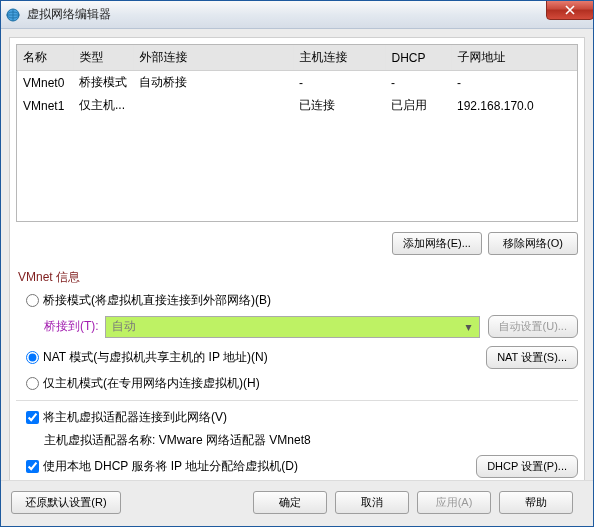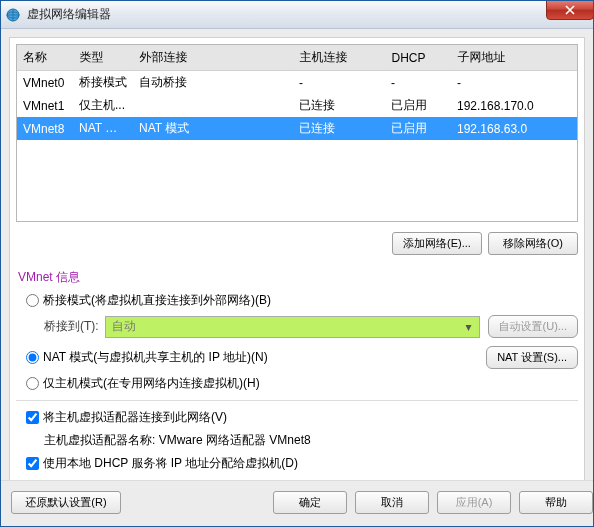--- a/index.html
+++ b/index.html
@@ -97,21 +97,21 @@
     border-radius: 3px;
     cursor: pointer;
   }
   button.win:disabled {
     color: #9a9a9a;
     cursor: default;
   }
   button.win.small { min-width: 80px; border-radius: 6px; }
   .group-title {
     margin: 14px 0 4px 2px;
-    color: #a21caf;
+    color: #7f1d1d;
   }
   .radio-row, .check-row, .label-row {
     display: flex;
     align-items: center;
     margin: 6px 0 6px 10px;
     gap: 0;
   }
   .indent { margin-left: 28px; }
   .combo {
     flex: 1;
@@ -146,21 +146,21 @@
     padding: 2px 6px;
     height: 22px;
     display: flex; align-items: center;
     font-family: Tahoma, sans-serif;
     letter-spacing: 1px;
     min-width: 130px;
   }
   .bottom-bar {
     position: absolute;
     left: 0; right: 0; bottom: 0;
-    padding: 10px 0 12px 10px;
+    padding: 10px 20px 12px 10px;
     display: flex;
     align-items: center;
     background: #ececec;
     border-top: 1px solid #dcdcdc;
   }
   .bottom-bar .spacer { flex: 1; }
   .bottom-bar button.win { min-width: 74px; }
   hr.sep {
     border: none;
     border-top: 1px solid #ddd;
@@ -219,45 +219,37 @@
             <td>-</td>
           </tr>
           <tr>
             <td>VMnet1</td>
             <td>仅主机...</td>
             <td></td>
             <td>已连接</td>
             <td>已启用</td>
             <td>192.168.170.0</td>
           </tr>
-          <tr class="selected">
-            <td>VMnet8</td>
-            <td>NAT 模式</td>
-            <td>NAT 模式</td>
-            <td>已连接</td>
-            <td>已启用</td>
-            <td>192.168.63.0</td>
-          </tr>
         </tbody>
     </table>
   </div>
 
   <div class="btn-row">
     <button class="win">添加网络(E)...</button>
     <button class="win">移除网络(O)</button>
   </div>
 
   <div class="group-title">VMnet 信息</div>
 
   <div class="radio-row">
     <input type="radio" name="mode" style="">
     <span>桥接模式(将虚拟机直接连接到外部网络)(B)</span>
   </div>
   <div class="row-flex indent" style="margin-bottom:8px;">
-    <span style="color:#404040; margin-right:6px;">桥接到(T):</span>
+    <span style="color:#a21caf; margin-right:6px;">桥接到(T):</span>
     <div class="combo">
       <span>自动</span>
       <span class="chev">▾</span>
     </div>
     <button class="win small right-btn" disabled="">自动设置(U)...</button>
   </div>
 
   <div class="radio-row row-flex">
     <input type="radio" name="mode" checked="" style="">
     <span>NAT 模式(与虚拟机共享主机的 IP 地址)(N)</span>
@@ -277,20 +269,21 @@
     <span>将主机虚拟适配器连接到此网络(V)</span>
   </div>
   <div class="label-row indent">
     <span>主机虚拟适配器名称: VMware 网络适配器 VMnet8</span>
   </div>
 
   <div class="check-row row-flex">
     <input type="checkbox" checked="" style="">
     <span>使用本地 DHCP 服务将 IP 地址分配给虚拟机(D)</span>
     <span style="flex:1"></span>
+    <button class="win small">DHCP 设置(P)...</button>
   </div>
 
   <div class="ip-row">
     <span>子网 IP (I):</span>
     <div class="ip-box">
         <span>192 . 168 .  63  .  0</span>
       </div>
     <span style="width:18px"></span>
     <span>子网掩码(M):</span>
     <div class="ip-box">

